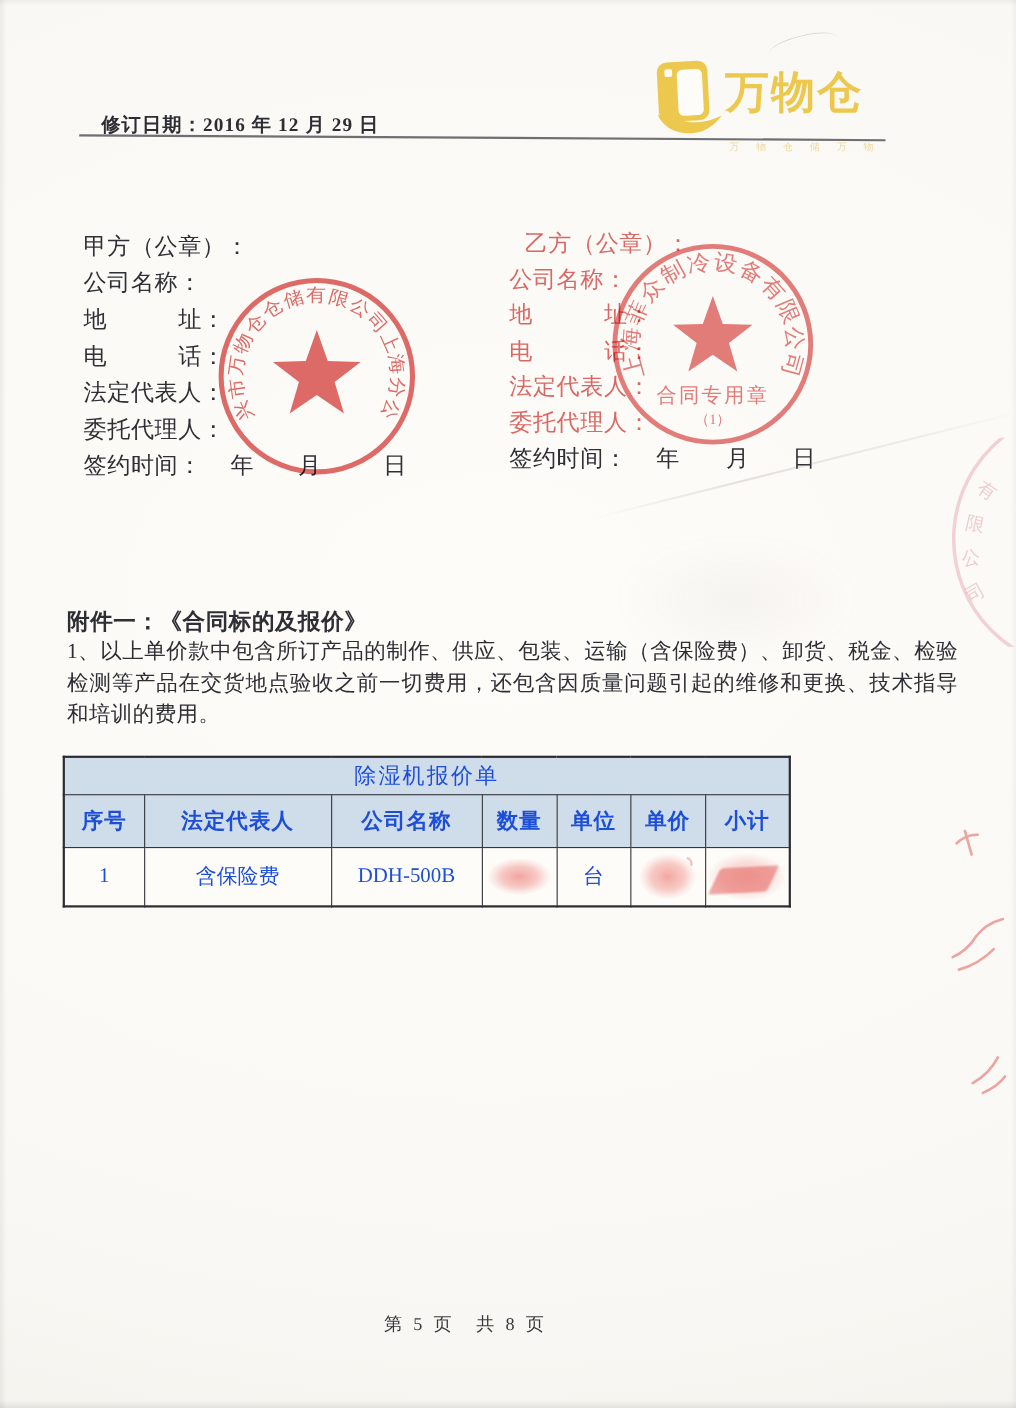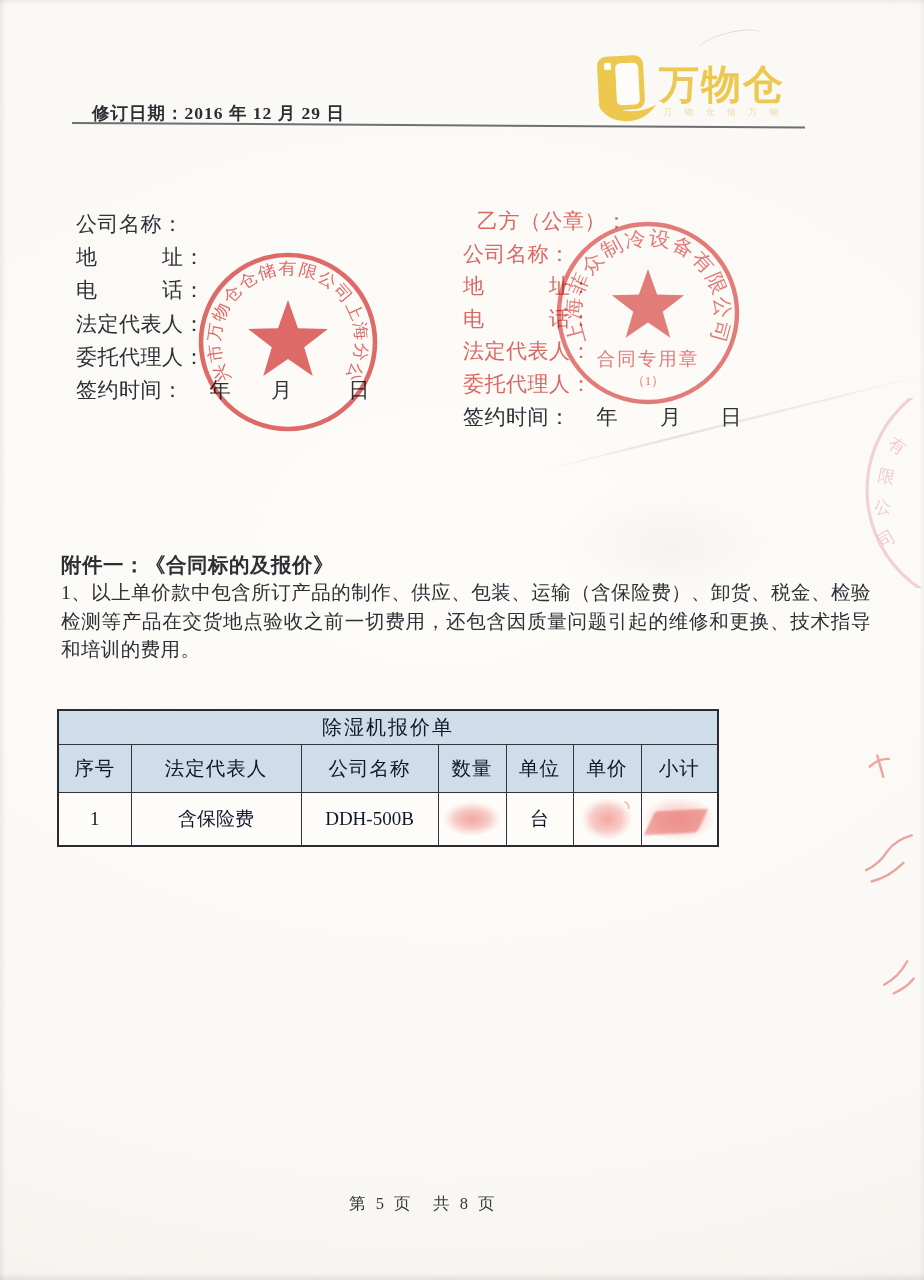--- a/index.html
+++ b/index.html
@@ -19,21 +19,21 @@
 
   
   .rev-date{position:absolute;left:92px;top:101px;font-size:17.5px;font-weight:600;letter-spacing:1px;color:#2d2d34;}
   .header-rule{position:absolute;left:72px;top:122px;width:733px;height:2px;background:#4b4b52;opacity:.8;transform:rotate(.35deg);transform-origin:left center;}
 
   
   .logo{position:absolute;left:593px;top:50px;display:flex;align-items:flex-start;}
   .logo-icon{width:64px;height:74px;}
   .logo-text{margin-left:2px;margin-top:14px;}
   .logo-name{font-family:"DejaVu Sans","Liberation Sans",sans-serif;font-weight:700;font-size:40px;line-height:1;color:#ecc84e;letter-spacing:2px;}
-  .logo-tagline{margin-top:2px;margin-left:4px;font-family:Liberation Serif, serif;font-size:9px;letter-spacing:5px;color:#eeda9e;}
+  .logo-tagline{margin-top:23px;margin-left:4px;font-family:Liberation Mono, monospace;font-size:9px;letter-spacing:5px;color:#eeda9e;}
 
   
   .party{position:absolute;font-size:21px;line-height:33.2px;letter-spacing:.5px;}
   .party-a{left:76px;top:208px;color:#2f2f36;}
   .party-b{left:463px;top:205px;color:#d96864;line-height:32.6px;}
   .party-b .row-title{padding-left:14px;}
   .party .sign-row{color:inherit;}
   .party-b .sign-row{color:#2f2f36;}
   .sign-row .ymd{display:inline-block;}
   .party-a .y{margin-left:26px;} .party-a .m{margin-left:40px;} .party-a .d{margin-left:56px;}
@@ -44,25 +44,25 @@
   .seal-a{left:188px;top:242px;}
   .seal-b{left:548px;top:213px;}
   .seal text{font-family:"Liberation Serif",serif;}
 
   
   .attach-heading{position:absolute;left:61px;top:551px;font-size:20.5px;font-weight:700;letter-spacing:.5px;}
   .attach-body{position:absolute;left:61px;top:579px;width:810px;font-size:19.5px;line-height:28.6px;text-align:justify;letter-spacing:.4px;}
   .attach-body p{margin:0;}
 
   
-  .quote-table{position:absolute;left:57px;top:709px;width:660px;border-collapse:collapse;table-layout:fixed;
-    border:2.4px solid #2b2b31;font-family:"Liberation Serif","DejaVu Serif",serif;color:#0f172a;}
+  .quote-table{position:absolute;left:57px;top:687px;width:660px;border-collapse:collapse;table-layout:fixed;
+    border:2.4px solid #2b2b31;font-family:"Liberation Serif","DejaVu Serif",serif;color:#1d4ed8;}
   .quote-table td,.quote-table th{border:1.6px solid #34343a;text-align:center;vertical-align:middle;padding:0;}
   .quote-table .title-row td{height:33px;background:#cfdcea;font-size:20px;letter-spacing:2px;}
-  .quote-table .head-row th{height:47px;background:#cfdcea;font-weight:400;font-size:19.5px;letter-spacing:1px;}
+  .quote-table .head-row th{height:47px;background:#cfdcea;font-weight:700;font-size:19.5px;letter-spacing:1px;}
   .quote-table .data-row td{height:52px;font-size:19px;background:#fdfcf9;}
 
   
   .blob{margin:0 auto;filter:blur(.7px);}
   .blob-oval{width:58px;height:34px;border-radius:55% 45% 52% 48%/60% 55% 45% 50%;
     background:radial-gradient(closest-side,rgba(238,128,122,.70),rgba(242,158,152,.55) 55%,rgba(247,190,185,.30) 82%,rgba(247,190,185,0));}
   .blob-round{width:52px;height:42px;border-radius:50% 48% 55% 45%/52% 50% 48% 55%;position:relative;
     background:radial-gradient(closest-side,rgba(240,136,130,.72),rgba(243,162,156,.55) 58%,rgba(248,195,190,.28) 84%,rgba(248,195,190,0));}
   .blob-round:after{content:"";position:absolute;right:3px;top:3px;width:12px;height:10px;border-radius:50%;
     border:2px solid transparent;border-right-color:rgba(225,120,115,.45);transform:rotate(-30deg);}
@@ -103,20 +103,21 @@
       <rect x="11" y="13" width="7" height="7" rx="1.5" fill="#fdfcf8" transform="rotate(-3 14 16)"></rect>
       <path d="M5 54 C10 68 28 75 46 69 C53 66 59 61 63 55 C53 60 40 63 29 60 C17 57 9 56 5 54 Z" fill="#ecc84e"></path>
     </svg>
     <div class="logo-text">
       <div class="logo-name">万物仓</div>
       <div class="logo-tagline">万 物 仓 储 万 物</div>
     </div>
   </div>
 
   <div class="party party-a">
+    <div class="row-title">甲方（公章）：</div>
     <div>公司名称：</div>
     <div>地　　　址：</div>
     <div>电　　　话：</div>
     <div>法定代表人：</div>
     <div>委托代理人：</div>
     <div class="sign-row">
       <span>签约时间：</span><span class="ymd y">年</span><span class="ymd m">月</span><span class="ymd d">日</span>
     </div>
   </div>
 

